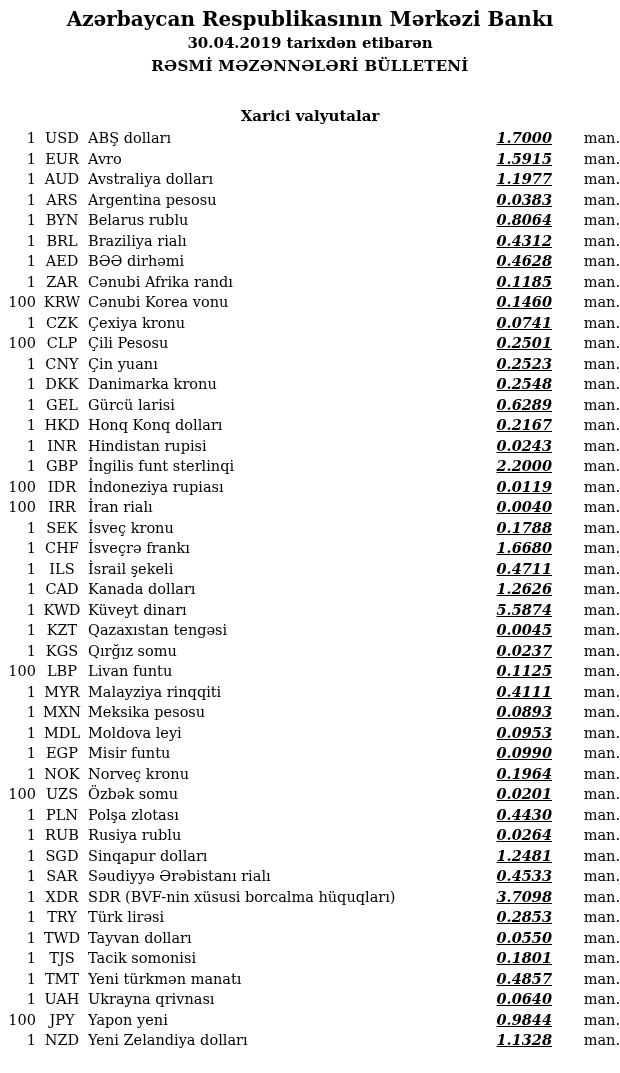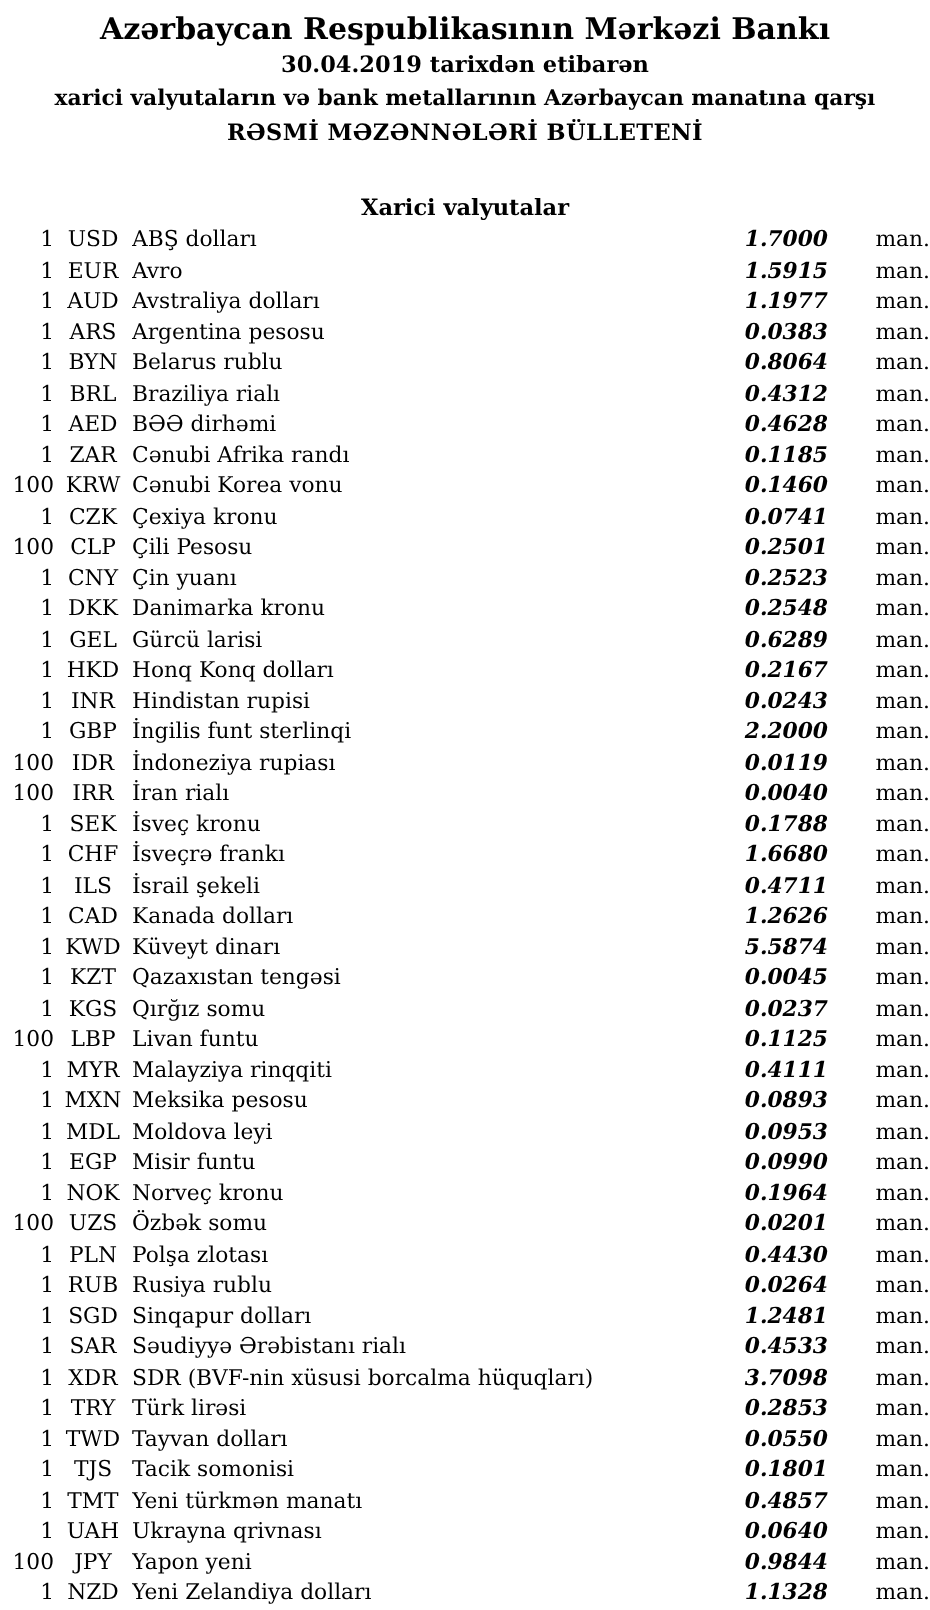--- a/index.html
+++ b/index.html
@@ -71,36 +71,36 @@
     text-align: center;
   }
   .name {
     text-align: left;
     overflow: hidden;
   }
   .rate {
     text-align: right;
     font-weight: bold;
     font-style: italic;
+    text-decoration: underline;
   }
   .unit {
     text-align: right;
     padding-left: 11px;
     box-sizing: border-box;
   }
 </style>
 </head>
 <body>
 
 <div class="page">
 
   <div class="doc-header">
     <div class="bank-title">Azərbaycan Respublikasının Mərkəzi Bankı</div>
     <div class="date-line">30.04.2019 tarixdən etibarən</div>
-    <div class="subtitle-1">xarici valyutaların və bank metallarının Azərbaycan manatına qarşı</div>
     <div class="subtitle-2">RƏSMİ MƏZƏNNƏLƏRİ BÜLLETENİ</div>
   </div>
 
   <div class="section-title">Xarici valyutalar</div>
 
   <div class="rates-list" id="rates-list">
       <div class="rate-row">
         <span class="qty">1</span>
         <span class="code">USD</span>
         <span class="name">ABŞ dolları</span>

